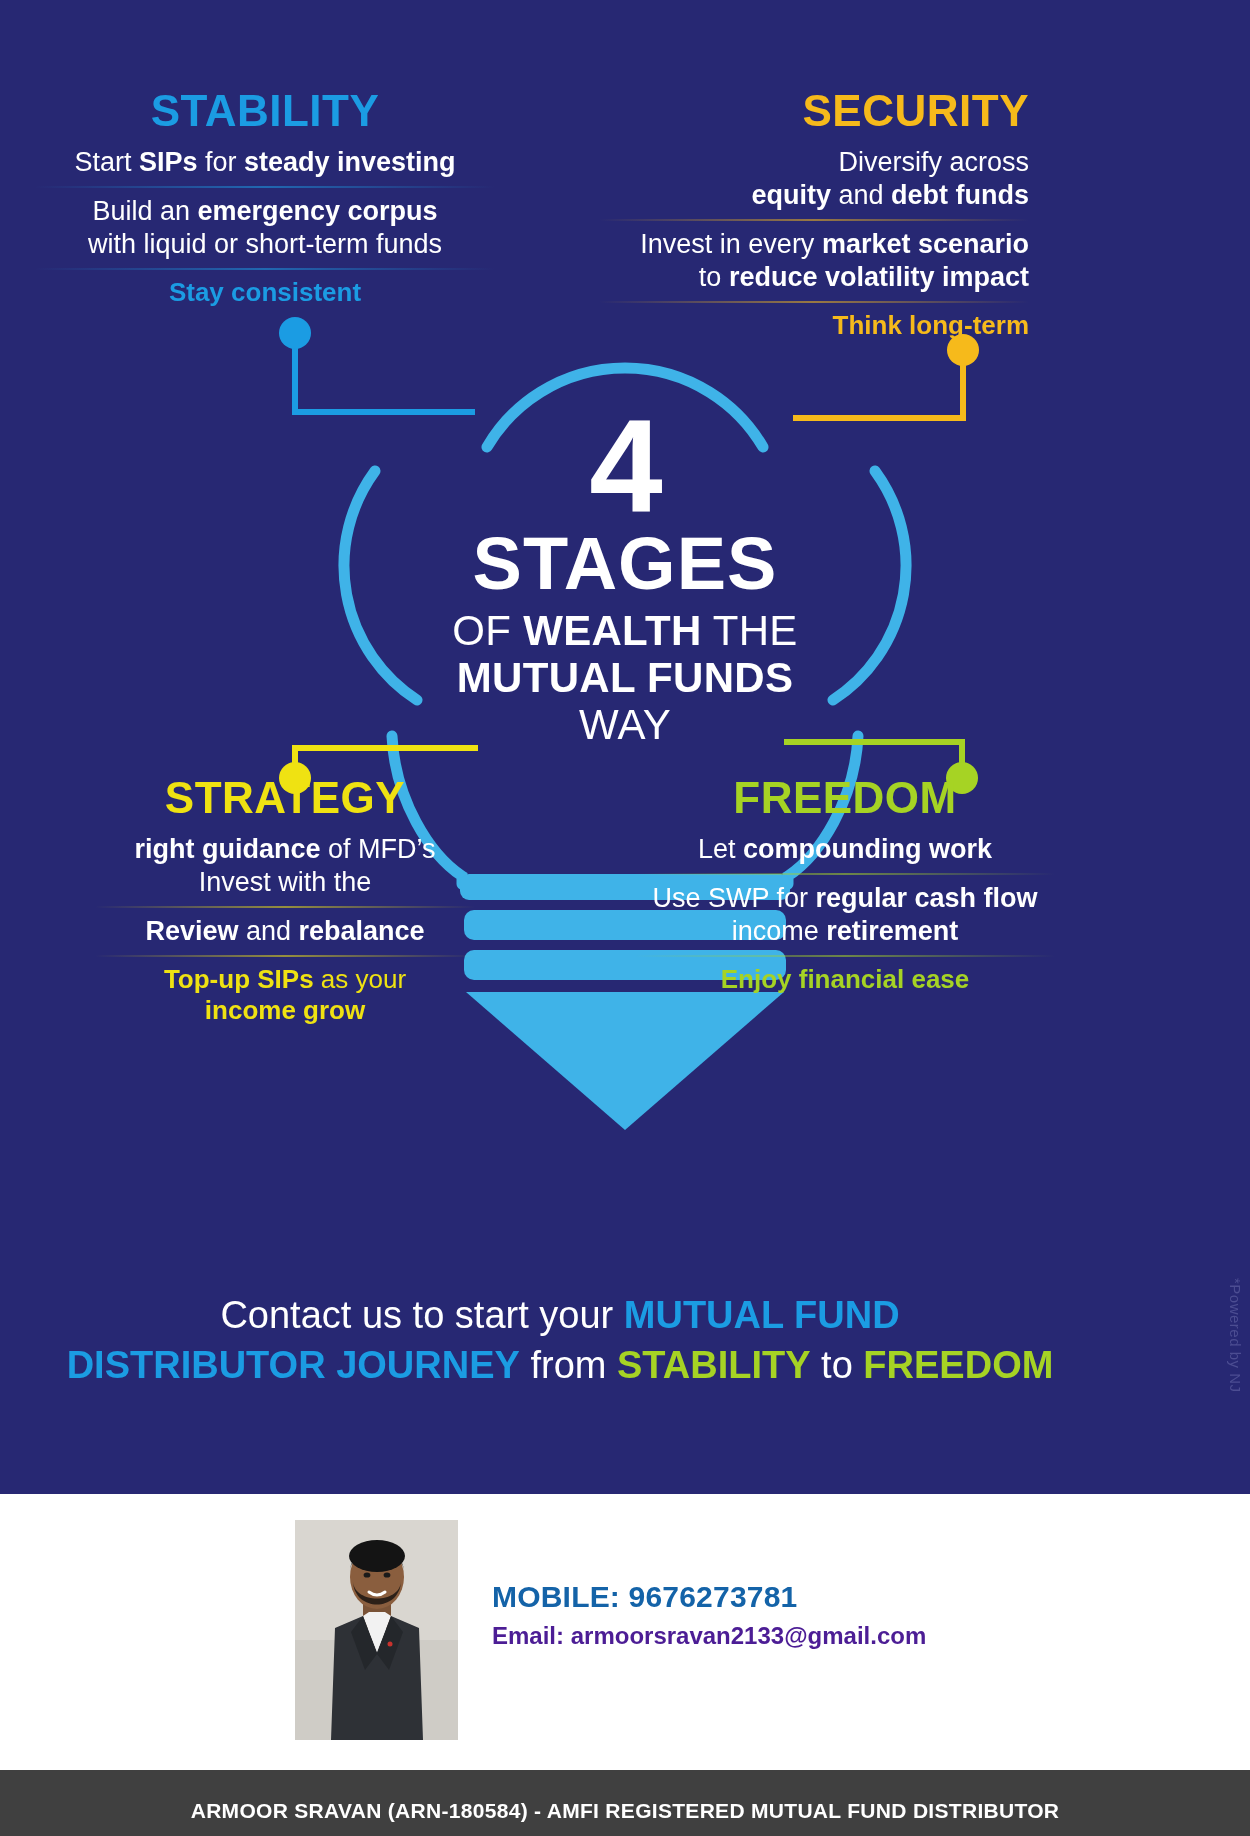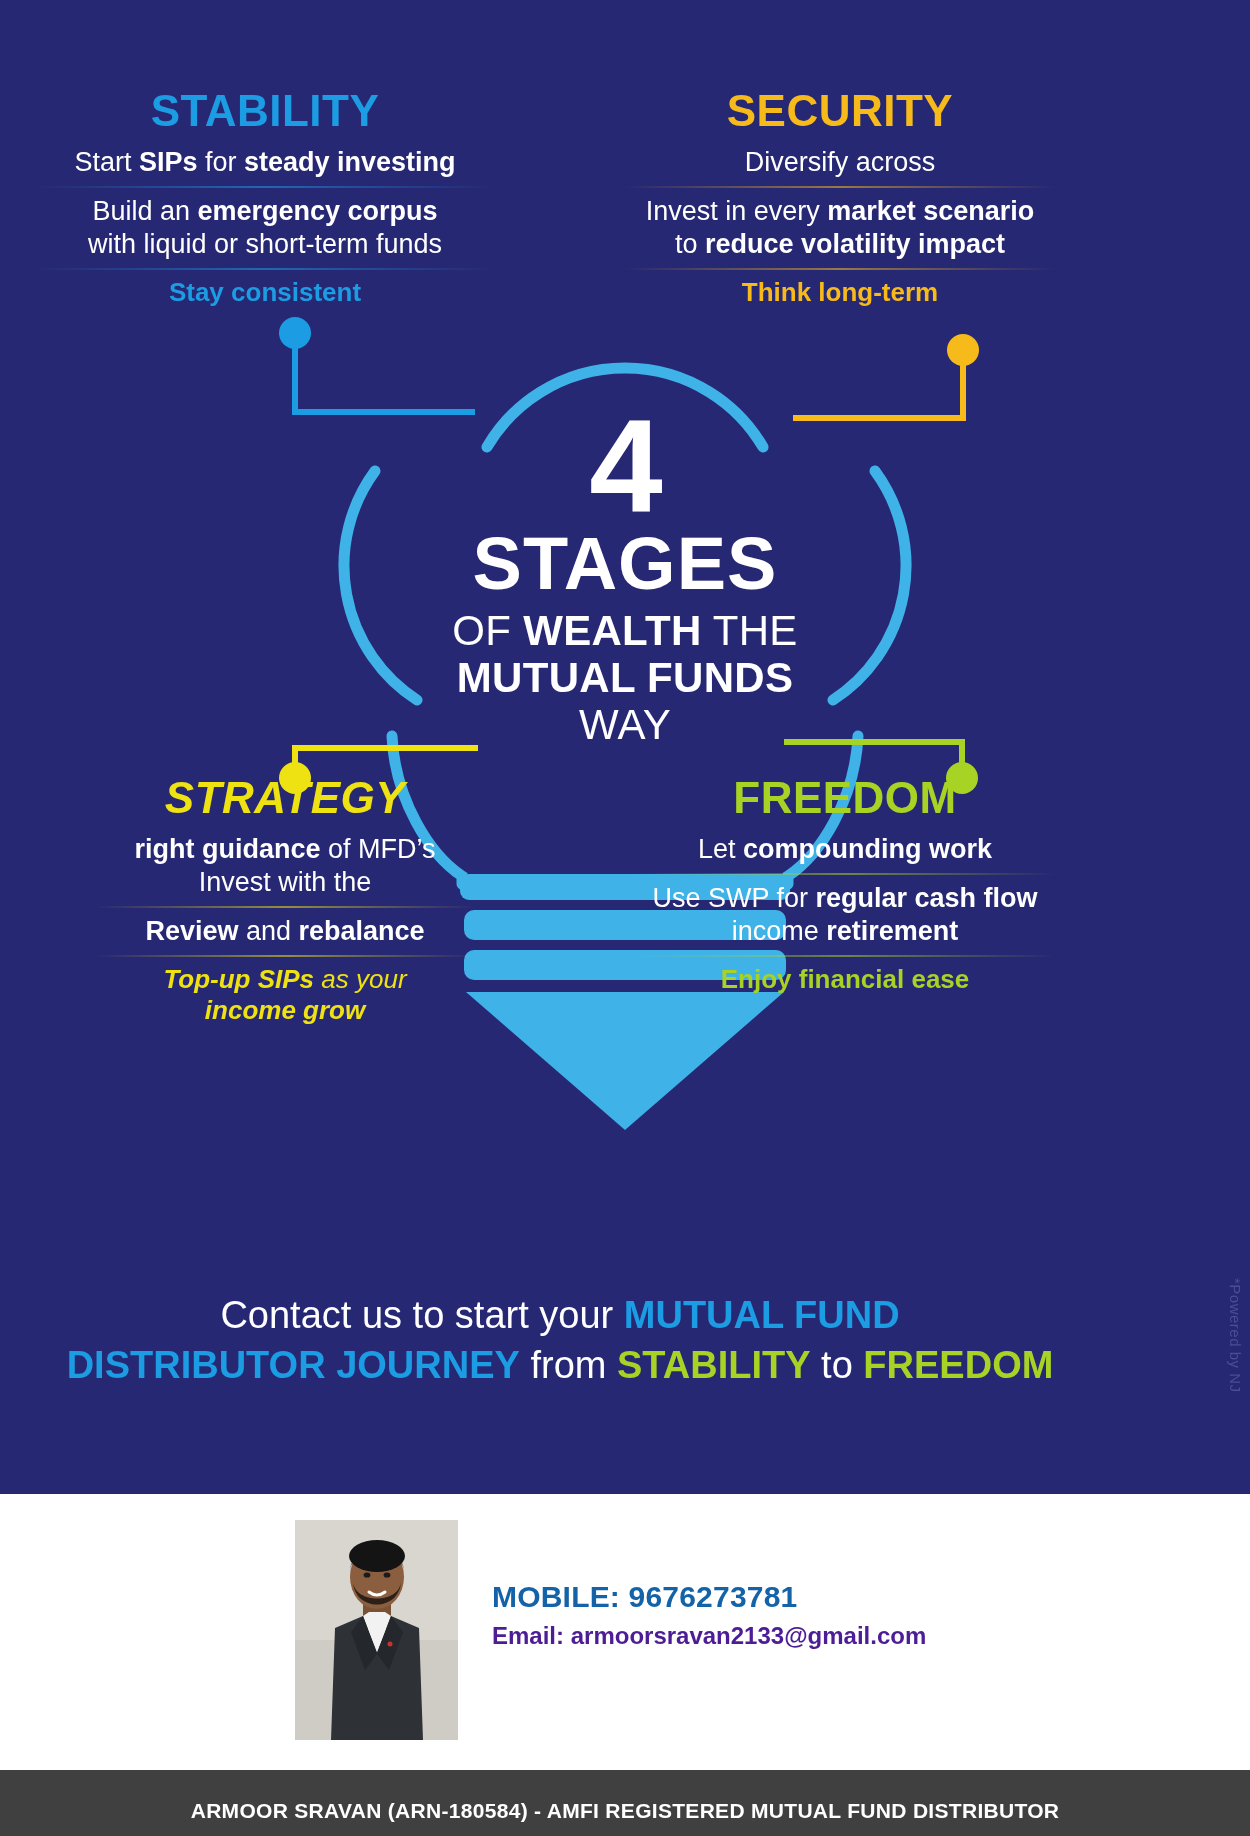--- a/index.html
+++ b/index.html
@@ -35,30 +35,30 @@
   .quad .line b { font-weight:700; }
   .quad .tag { font-weight:700; font-size:26px; line-height:1.2; }
   .rule {
     height:2px; border:0; margin:7px 0 7px 0; opacity:.55;
   }
   .blk { margin-top:3px; }
 
   
   .c-stability { color:#1b9ce3; }
   .c-security  { color:#f6ba1b; }
-  .c-strategy  { color:#efe212;font-style:italic; }
+  .c-strategy  { color:#efe212; }
   .c-freedom   { color:#a6d324; }
   .r-stability { background:linear-gradient(90deg,rgba(27,156,227,0) 0%,#1b9ce3 50%,rgba(27,156,227,0) 100%); }
   .r-security  { background:linear-gradient(90deg,rgba(246,186,27,0) 0%,#f6ba1b 50%,rgba(246,186,27,0) 100%); }
   .r-strategy  { background:linear-gradient(90deg,rgba(239,226,18,0) 0%,#efe212 50%,rgba(239,226,18,0) 100%); }
   .r-freedom   { background:linear-gradient(90deg,rgba(166,211,36,0) 0%,#a6d324 50%,rgba(166,211,36,0) 100%); }
 
   
   #q-stability { left:35px;  top:88px;  width:460px; text-align:center; }
-  #q-security  { left:625px; top:88px;  width:430px; text-align:center; }
+  #q-security  { left:599px; top:88px;  width:430px; text-align:right; }
   #q-strategy  { left:95px;  top:775px; width:380px; text-align:center; }
   #q-freedom   { left:635px; top:775px; width:420px; text-align:center; }
 
   
   #connectors { position:absolute; left:0; top:0; width:1250px; height:1494px; }
 
   
   #center-title {
     position:absolute; left:325px; top:405px; width:600px;
     text-align:center; color:#ffffff;
@@ -202,20 +202,21 @@
       <div class="line">with liquid or short-term funds</div>
     </div>
     <hr class="rule r-stability">
     <div class="tag c-stability">Stay consistent</div>
   </div>
 
   <div class="quad" id="q-security">
     <div class="head c-security">SECURITY</div>
     <div class="blk" style="margin-top:12px;">
       <div class="line">Diversify across</div>
+      <div class="line"><b>equity</b><span> and </span><b>debt funds</b></div>
     </div>
     <hr class="rule r-security">
     <div class="blk">
       <div class="line"><span>Invest in every </span><b>market scenario</b></div>
       <div class="line"><span>to </span><b>reduce volatility impact</b></div>
     </div>
     <hr class="rule r-security">
     <div class="tag c-security">Think long-term</div>
   </div>
 

